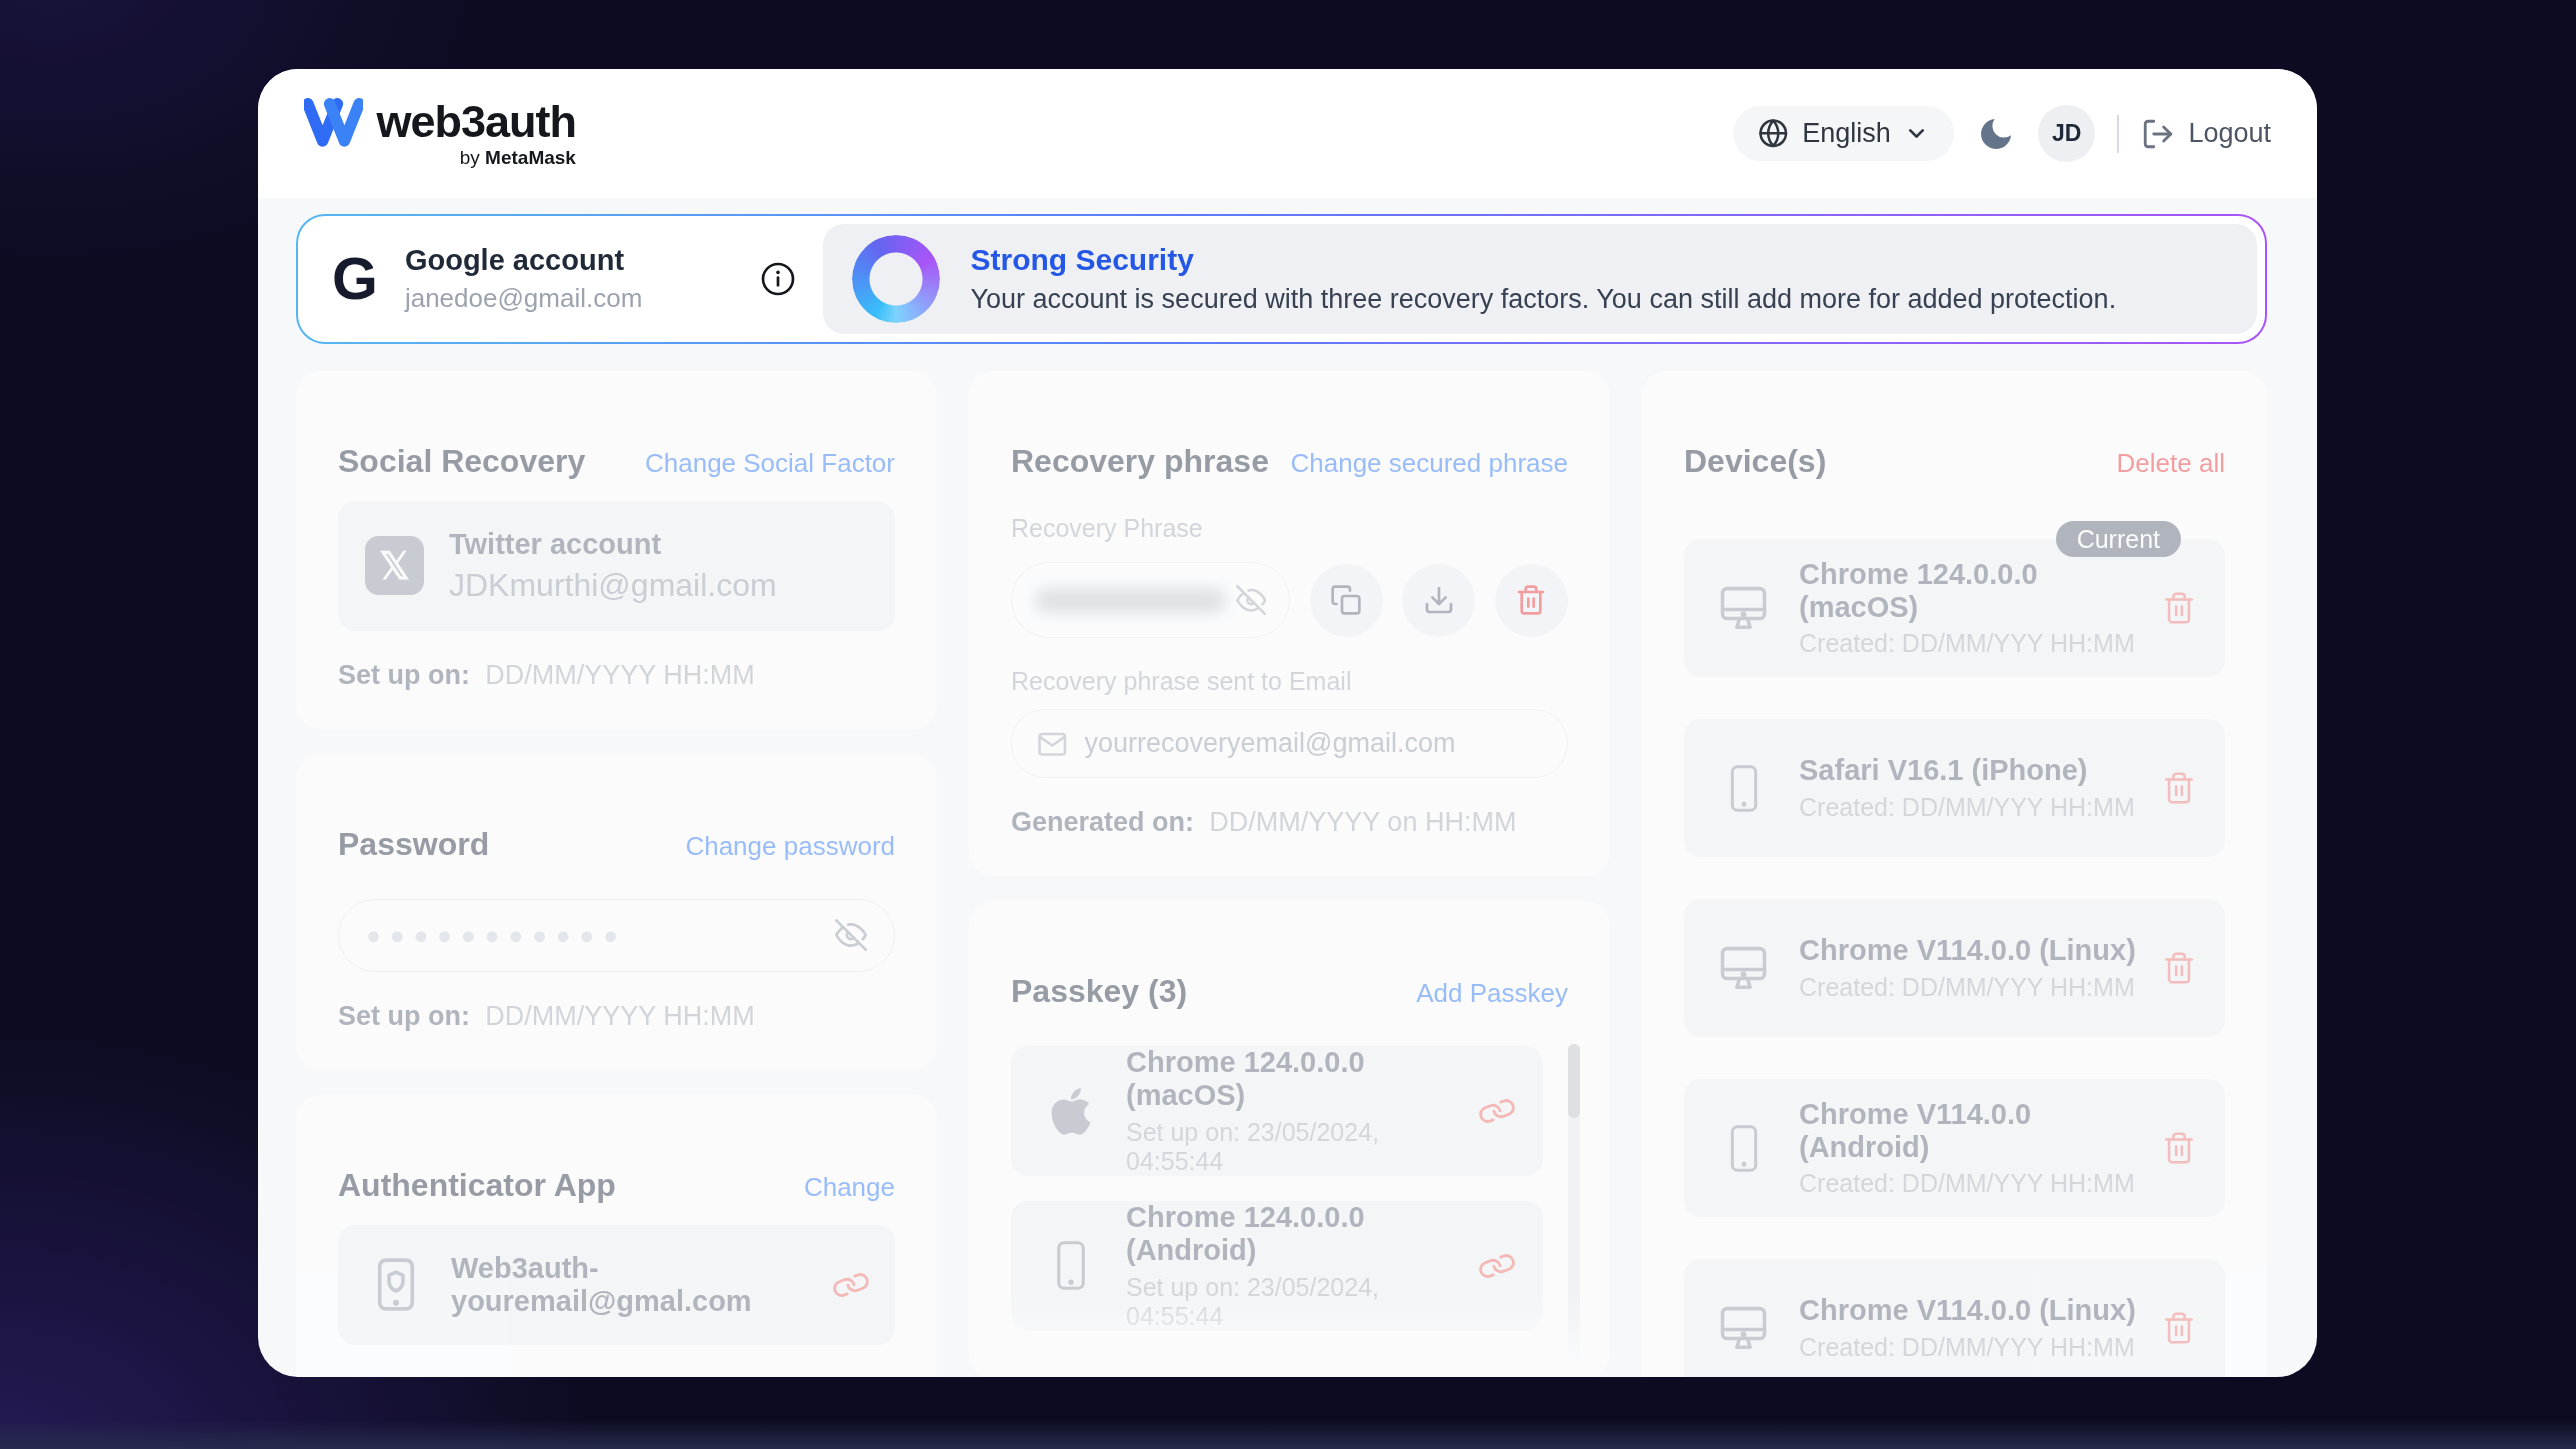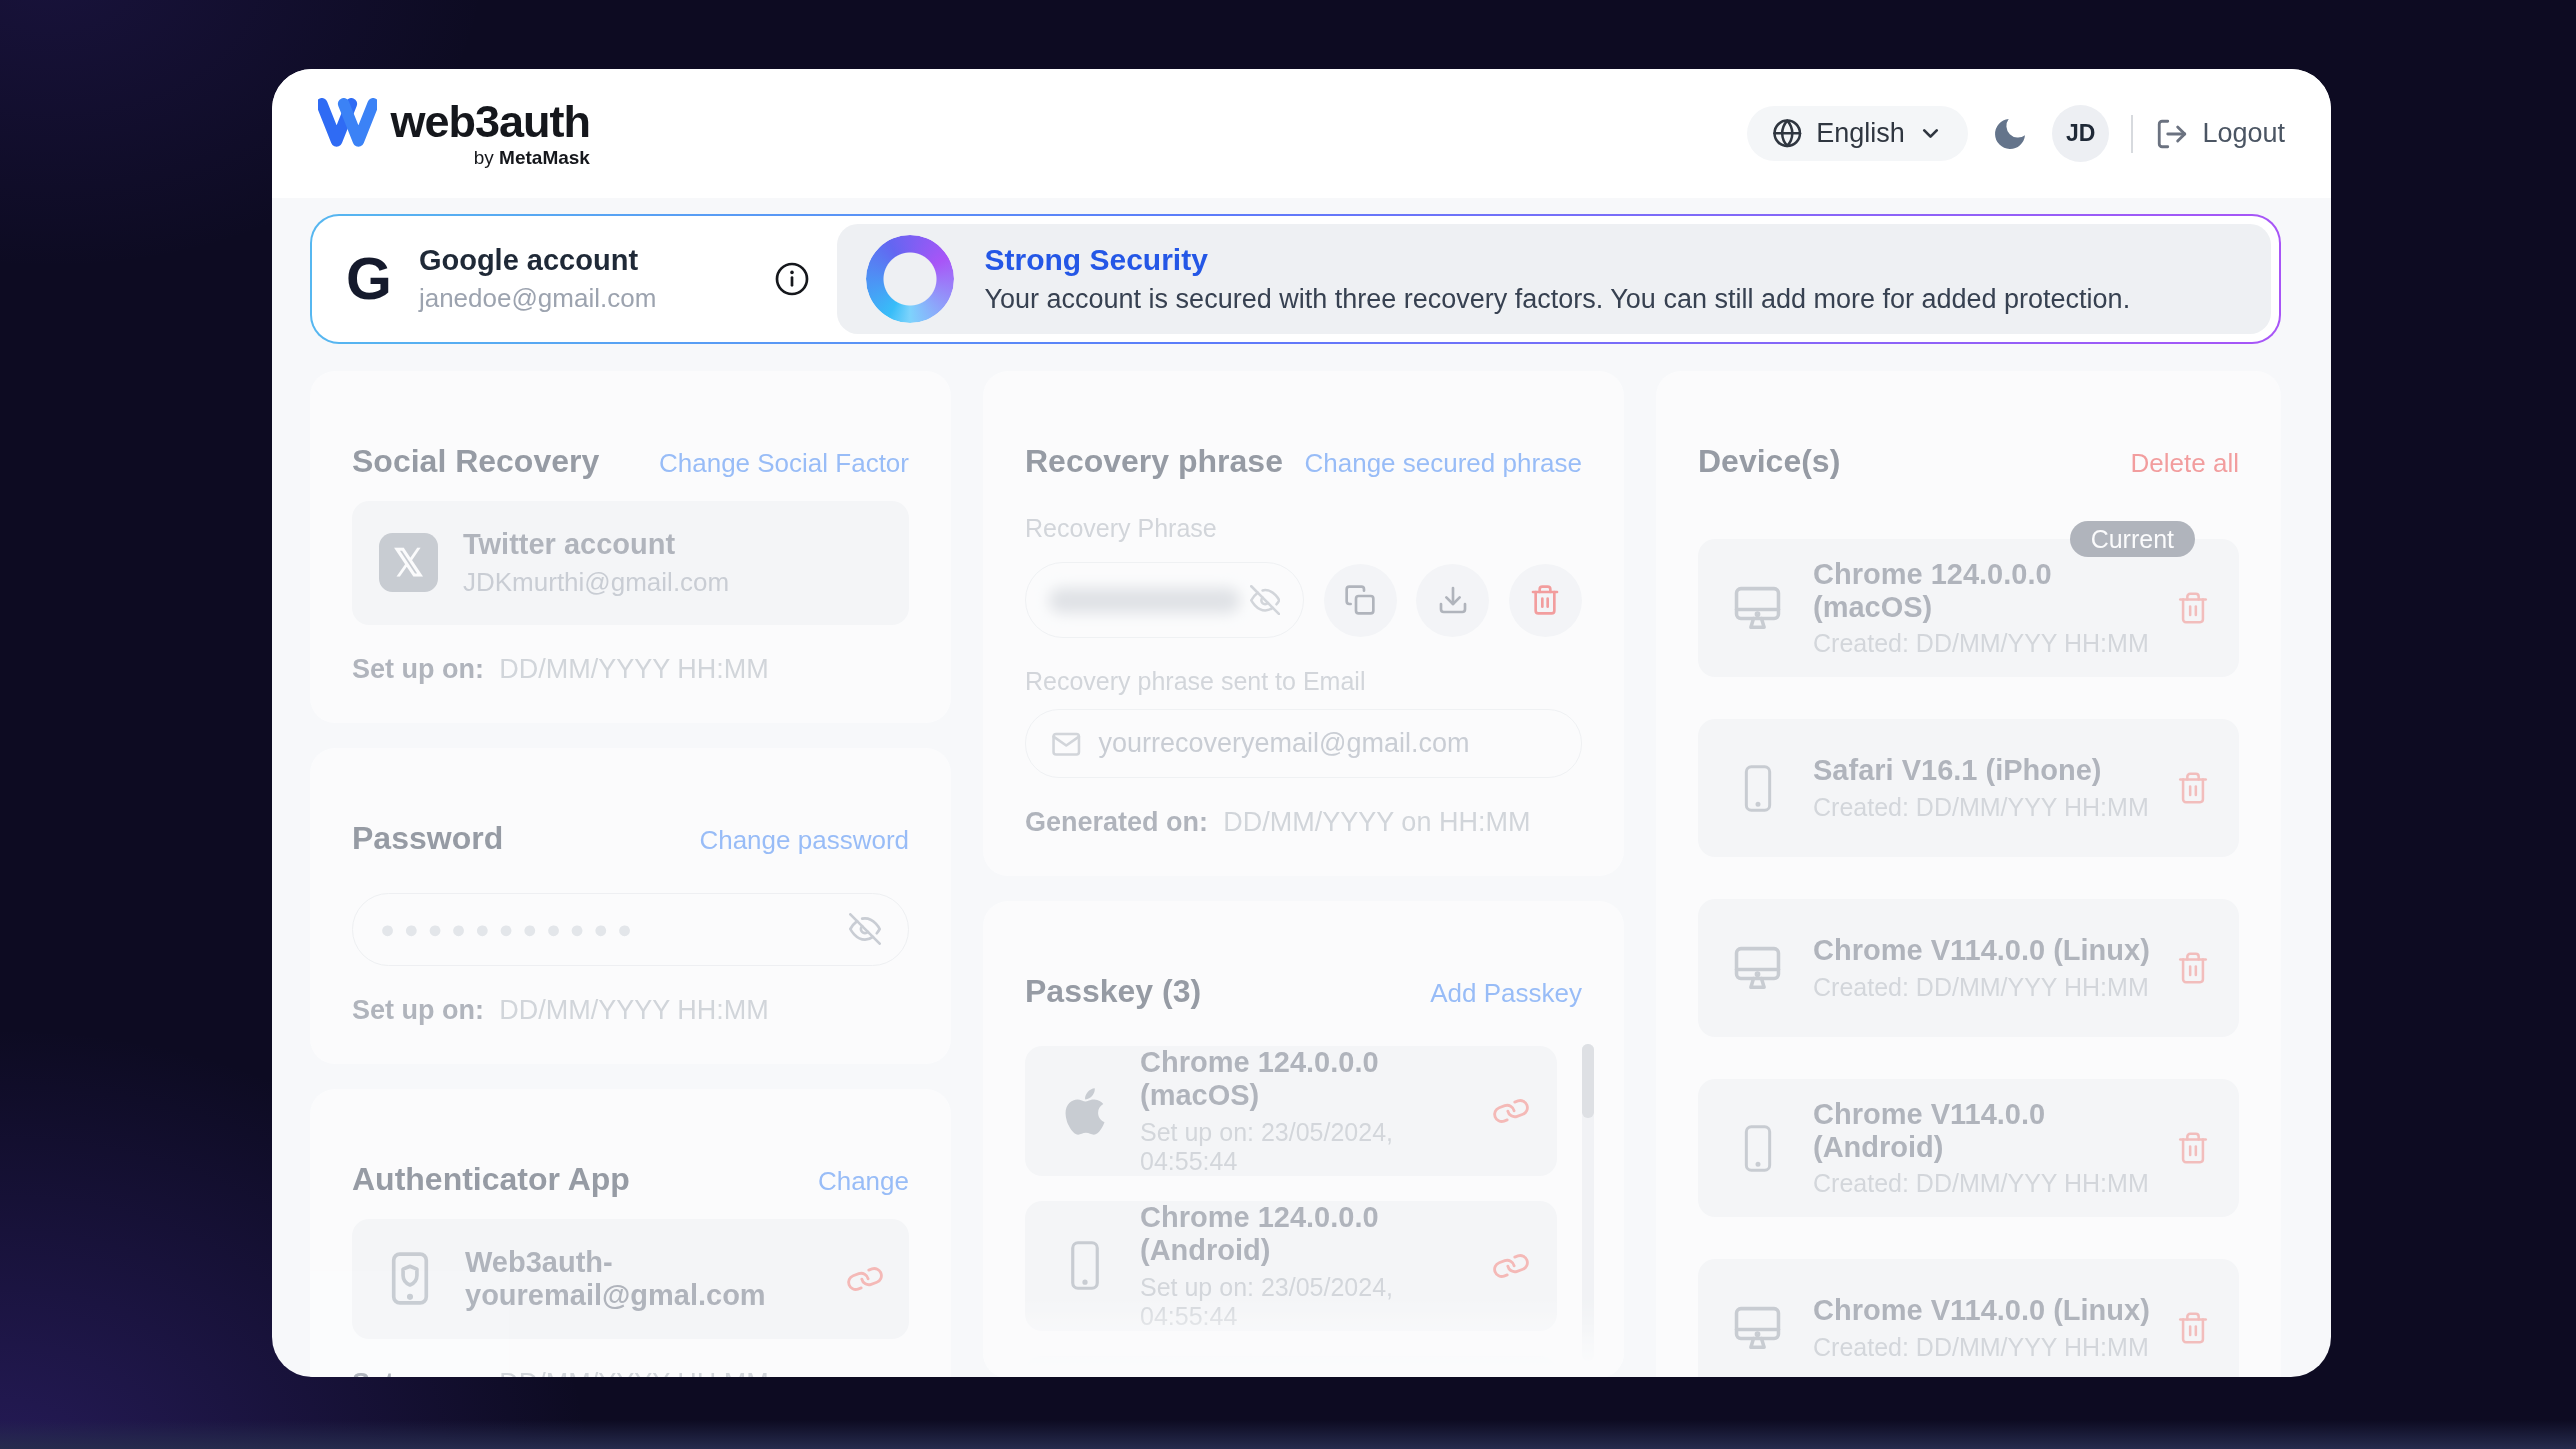--- a/index.html
+++ b/index.html
@@ -7,21 +7,21 @@
   body {
     font-family:"Liberation Sans", sans-serif;
     background:
       linear-gradient(180deg, rgba(0,0,0,0) 0px, rgba(0,0,0,0) 1420px, #262b4d 1449px),
       radial-gradient(954px 725px at 0% 102%, rgba(93,63,211,.30), rgba(93,63,211,0) 62%),
       radial-gradient(725px 496px at 2% -2%, rgba(93,63,211,.14), rgba(93,63,211,0) 60%),
       #0d0b22;
     position:relative;
   }
   .container {
-    position:absolute; left:272px; top:69px; width:2059px; height:1308px;
+    position:absolute; left:258px; top:69px; width:2059px; height:1308px;
     background:#f7f8fa; border-radius:40px; overflow:hidden;
   }
   
   .hdr { height:129px; background:#ffffff; display:flex; align-items:center;
          justify-content:space-between; padding:0 46px; }
   .brand { display:flex; align-items:flex-start; gap:13.4px; }
   .brand-txt { display:flex; flex-direction:column; align-items:flex-end; }
   .brand-name { font-size:45px; font-weight:700; color:#15171c; letter-spacing:-1px; line-height:1.05; }
   .brand-by { font-size:19px; color:#15171c; margin-top:1.9px; }
   .brand-by b { font-weight:800; }
@@ -63,21 +63,21 @@
              margin-top:27px; align-items:start; opacity:.5; }
   .col { display:flex; flex-direction:column; gap:25px; }
   .card { background:#ffffff; border-radius:25px; padding:38px 42px; position:relative; }
   .card-head { display:flex; align-items:baseline; justify-content:space-between;margin-top:34px; }
   .card-title { font-size:32px; font-weight:700; color:#374151; }
   .card-link { font-size:26px; color:#3b82f6; cursor:pointer; }
   .card-link.danger { color:#ef4444; }
   .tile { background:#f3f4f6; border-radius:17px; padding:27px; display:flex;
           align-items:center; gap:25px; margin-top:21px; }
   .tile-title { font-size:29px; font-weight:700; color:#6b7280; }
-  .tile-sub { font-size:26px; color:#9ca3af; margin-top:5.7px; }
+  .tile-sub { font-size:32px; color:#9ca3af; margin-top:5.7px; }
   .x-badge { width:59px; height:59px; border-radius:13.4px; background:#9aa1ab; color:#fff;
              display:flex; align-items:center; justify-content:center; flex:none;
              font-size:38px; font-weight:700; }
   .meta-row { display:flex; gap:15.3px; margin-top:29px; align-items:baseline; }
   .meta-label { font-size:27px; font-weight:700; color:#6b7280; }
   .meta-value { font-size:27px; color:#adb3bb; }
   .pill-input { height:73px; border:1.9px solid #e6e8eb; border-radius:38px; background:#fff;
                 display:flex; align-items:center; padding:0 27px; margin-top:36px; cursor:text; }
   .dots { font-size:25px; letter-spacing:8.6px; color:#d1d5db; line-height:1; }
   .pill-input .eye { margin-left:auto; display:flex; cursor:pointer; }

